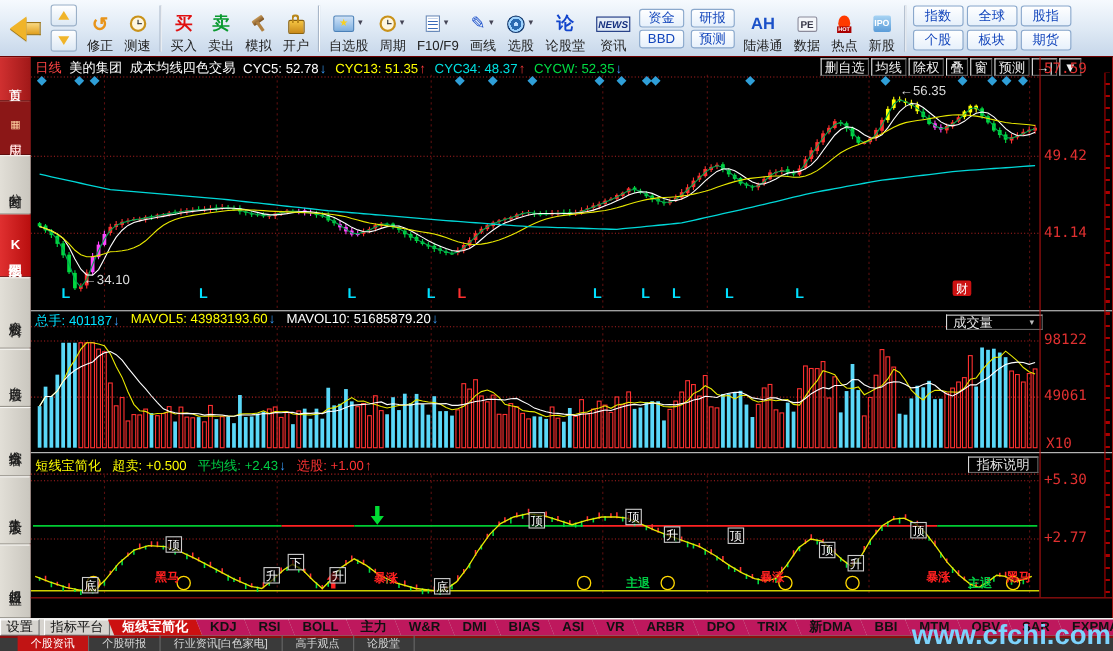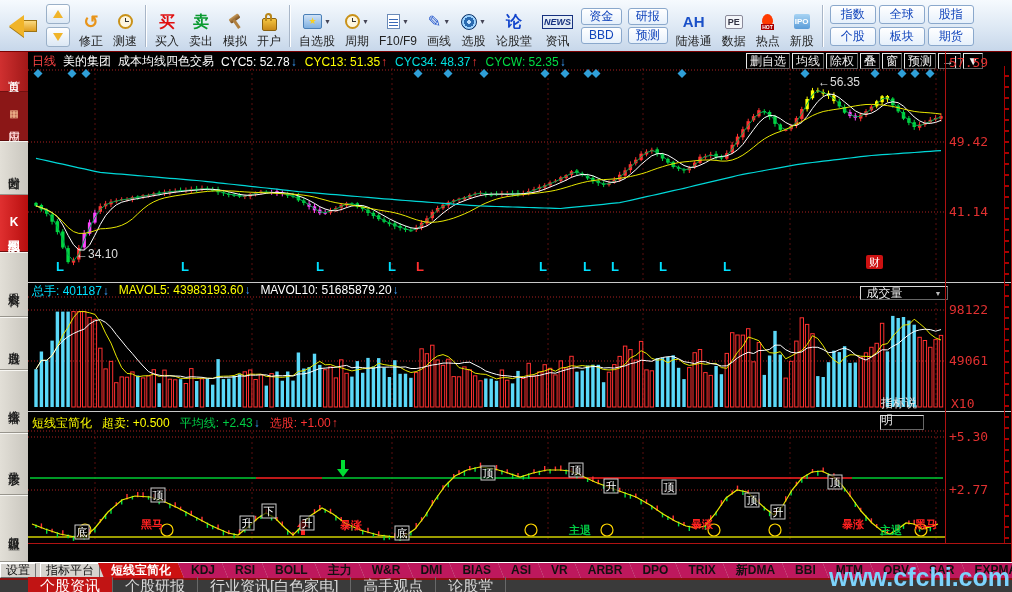--- a/index.html
+++ b/index.html
@@ -85,21 +85,21 @@
   .xaxis{position:absolute;left:28px;top:544px;width:984px;height:18px;background:#000;}
   .xlab{position:absolute;top:2px;font-family:"DejaVu Sans Mono",monospace;font-size:13px;font-weight:bold;color:#e03030;}
   
   .tabs{position:absolute;left:0;top:562px;width:1012px;height:16px;background:#d6d3ce;border-top:1px solid #fff;
         display:flex;align-items:center;font-size:12px;box-sizing:border-box;padding-left:0;}
   .tbtn{background:#d6d3ce;border:1px solid;border-color:#fff #6e6e6e #6e6e6e #fff;padding:0 5px;height:13px;line-height:13px;margin-right:4px;color:#111;white-space:nowrap;}
   .atab{height:15px;line-height:15px;padding:0 13px;margin-left:-6px;background:#be185d;color:#111;white-space:nowrap;
         clip-path:polygon(0 0,calc(100% - 6px) 0,100% 100%,6px 100%);font-weight:bold;}
   .atab.active{background:#cc1111;color:#fff;font-weight:bold;}
   .bbar{position:absolute;left:0;top:578px;width:1012px;height:14px;box-sizing:border-box;background:#3a3a3a;
-        border-top:2px solid #8b0f0f;display:flex;font-size:15px;color:#d8d8d8;align-items:center;padding-left:28px;}
+        border-top:2px solid #8b0f0f;display:flex;font-size:10px;color:#d8d8d8;align-items:flex-end;padding-left:16px;}
   .bitem{display:flex;align-items:center;padding:0 12px;border-right:1px solid #686868;white-space:nowrap;}
   .bitem.active{background:#c11414;color:#fff;}
   .watermark{position:absolute;right:2px;top:563px;font-size:25px;font-weight:bold;color:#7dd3fc;z-index:60;
              font-family:Liberation Sans, sans-serif;letter-spacing:0;}
   svg{position:absolute;display:block;}
   svg text{font-family:"Liberation Sans",sans-serif;}
 </style>
 </head>
 <body>
 
@@ -883,21 +883,21 @@
     <span style="font-size:7px;margin-left:8px;color:#bbb;">▼</span>
   </div>
 
   <div class="split" style="top:411px;"></div>
   <div class="panehead" id="indhead" style="top:415px;">
       <span style="color:#ffff00;">短线宝简化</span>
       <span style="color:#ffff00;">超卖: +0.500</span>
       <span style="color:#00cc44;">平均线: +2.43<span class="arr-dn">↓</span></span>
       <span style="color:#ff3333;">选股: +1.00<span class="arr-up">↑</span></span>
     </div>
-  <div class="blkbtn" style="left:880px;top:415px;width:44px;height:15px;align-items:flex-end;">
+  <div class="blkbtn" style="left:880px;top:415px;width:64px;height:15px;">
     <span>指标说明</span>
   </div>
   <svg id="indchart" style="left:28px;top:430px;" width="917" height="113">
       <line x1="67" y1="2" x2="67" y2="112" stroke="#5a0f0f" stroke-dasharray="2 3"></line>
       <line x1="224" y1="2" x2="224" y2="112" stroke="#5a0f0f" stroke-dasharray="2 3"></line>
       <line x1="364" y1="2" x2="364" y2="112" stroke="#5a0f0f" stroke-dasharray="2 3"></line>
       <line x1="520" y1="2" x2="520" y2="112" stroke="#5a0f0f" stroke-dasharray="2 3"></line>
       <line x1="615" y1="2" x2="615" y2="112" stroke="#5a0f0f" stroke-dasharray="2 3"></line>
       <line x1="762" y1="2" x2="762" y2="112" stroke="#5a0f0f" stroke-dasharray="2 3"></line>
       <line x1="908" y1="2" x2="908" y2="112" stroke="#5a0f0f" stroke-dasharray="2 3"></line>

